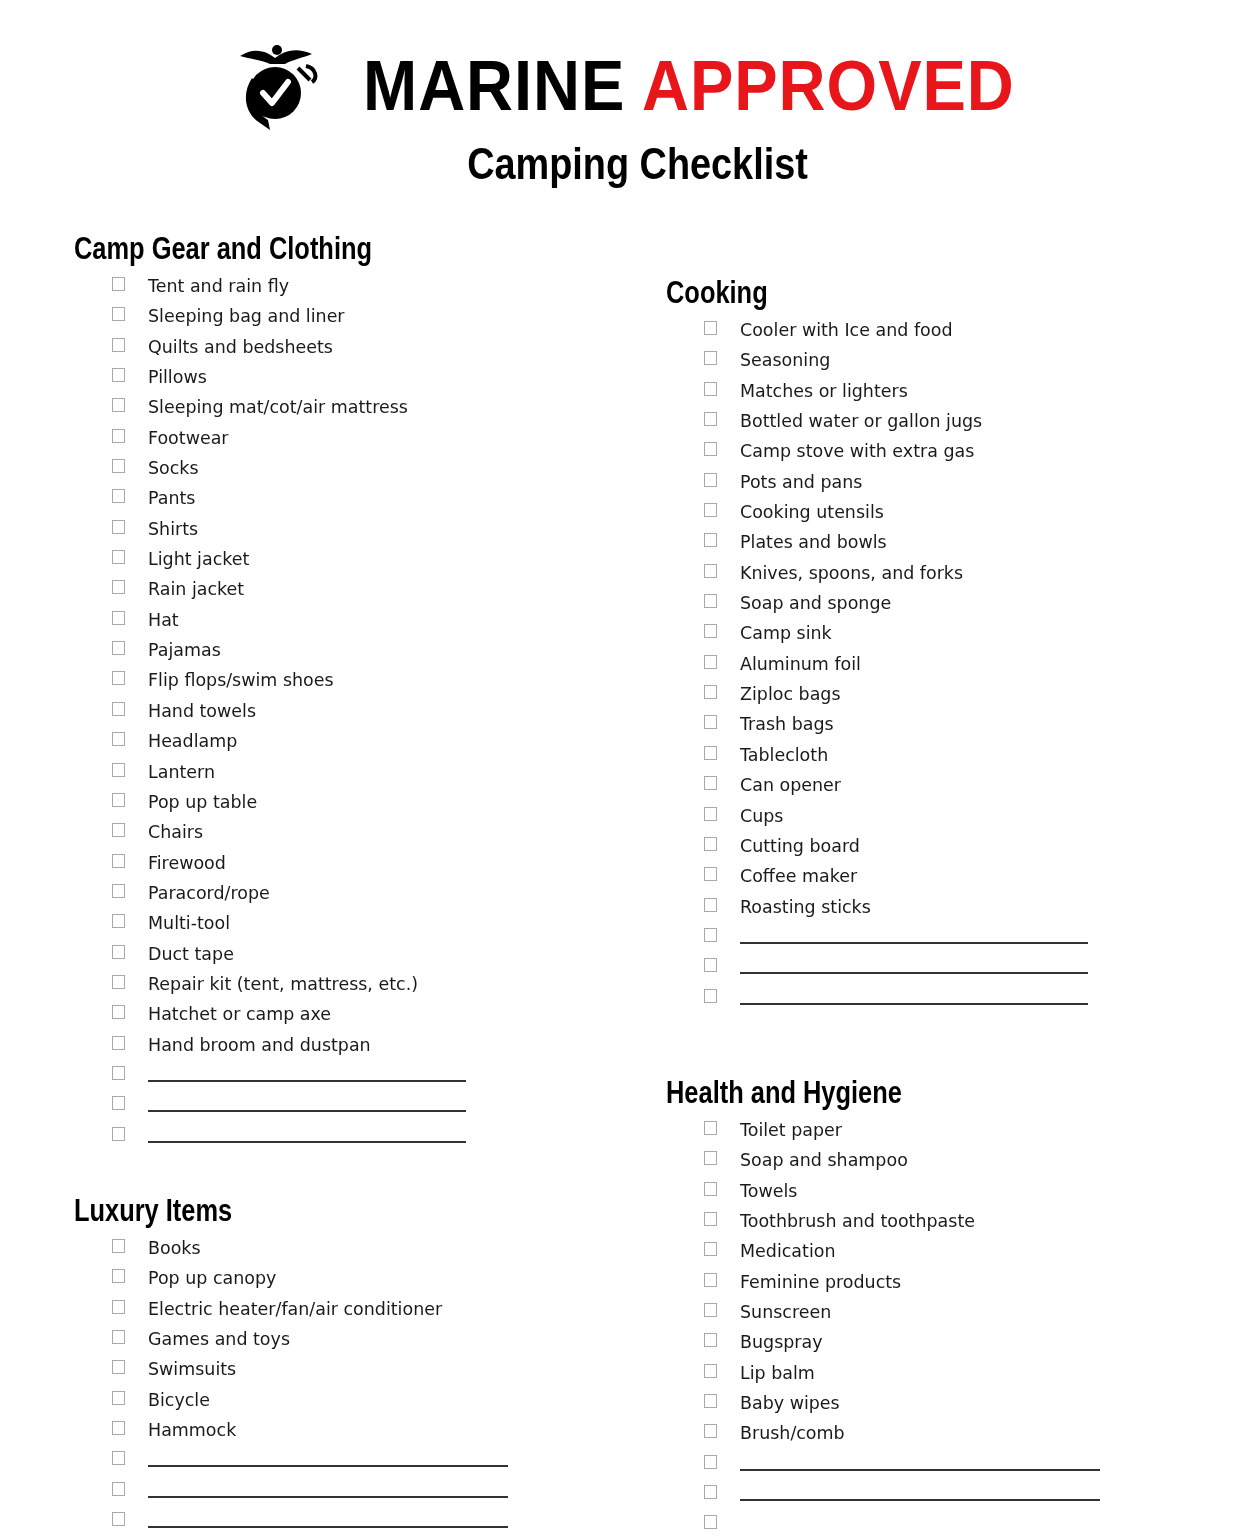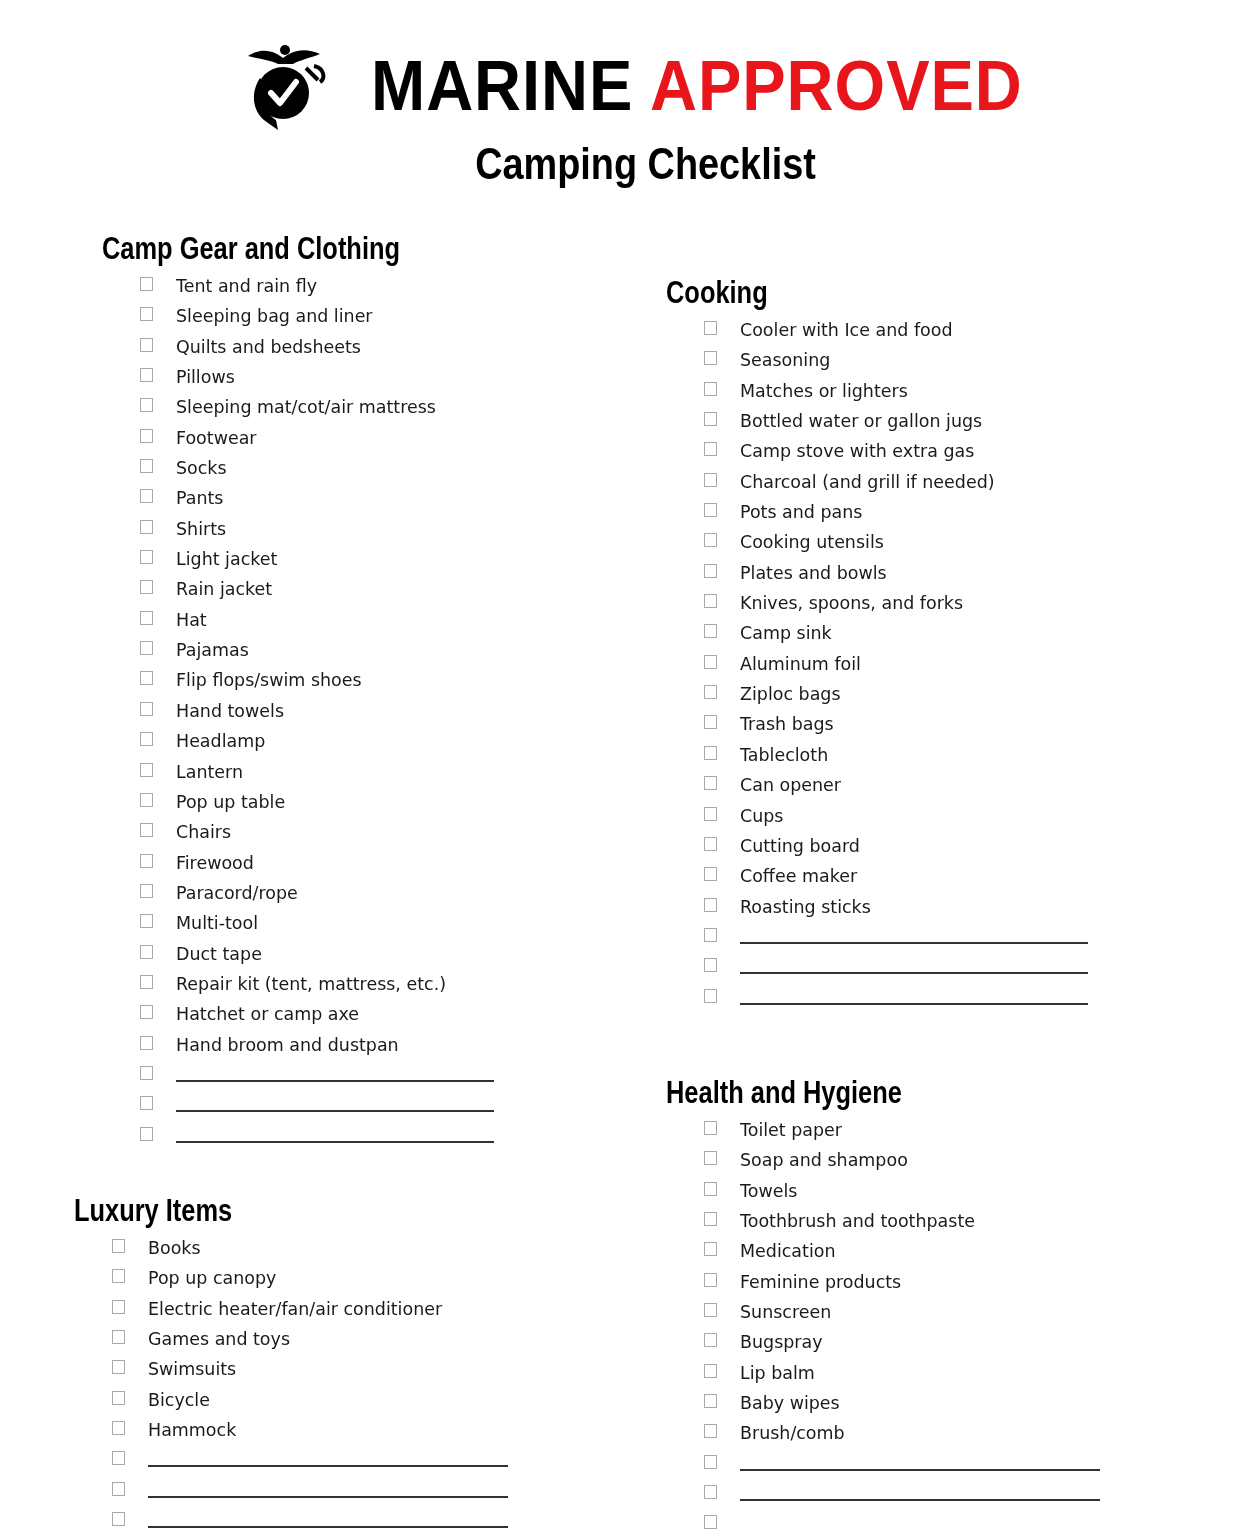--- a/index.html
+++ b/index.html
@@ -1,17 +1,17 @@
 <!DOCTYPE html>
 <html><head>
 <meta charset="utf-8">
 <style>
   html, body { margin:0; padding:0; background:#ffffff; }
   body { width:1259px; height:1536px; position:relative; overflow:hidden; font-family:"DejaVu Sans", sans-serif; color:#111; }
-  .header { position:absolute; left:16px; top:0; width:1027px; height:210px; }
+  .header { position:absolute; left:8px; top:0; width:1027px; height:210px; }
   .logo { position:absolute; left:222px; top:38px; width:95px; height:95px; }
   .brand { position:absolute; left:355px; top:46px; font-family:"Liberation Sans", sans-serif; font-weight:bold; font-size:70px; letter-spacing:1px; line-height:80px; transform:scaleX(0.93); transform-origin:left top; white-space:nowrap; }
   .brand .b1 { color:#000; }
   .brand .b2 { color:#e8151b; }
   .subtitle { position:absolute; left:0; width:1259px; top:138px; text-align:center; font-family:"Liberation Sans", sans-serif; font-weight:bold; font-size:44px; line-height:52px; transform:scaleX(0.86); color:#000; }
   .col { position:absolute; top:230px; }
   .col.left { left:74px; width:540px; }
   .col.right { left:666px; width:560px;margin-top:44px; }
   .section-title { font-family:"Liberation Sans", sans-serif; font-weight:bold; font-size:31px; line-height:38px; height:42px; color:#000; transform:scaleX(0.82); transform-origin:left center; white-space:nowrap; margin-top:0; }
   .list { list-style:none; margin:0; padding:0; }
@@ -36,21 +36,21 @@
     <path d="M22 40 C12 55 14 75 30 85 L40 92 L38 82 C28 76 24 62 28 48 Z" fill="#000"></path>
     <path d="M68 30 L80 42 M76 28 C86 30 88 40 82 44" stroke="#000" stroke-width="4" fill="none"></path>
   </svg>
   <div class="brand">
     <span class="b1">MARINE</span>
     <span class="b2">APPROVED</span>
   </div>
   <div class="subtitle">Camping Checklist</div>
 </div>
 
-<div class="col left" style="top:230px;margin-left:28px;">
+<div class="col left" style="top:230px;">
   <div class="section-title">Camp Gear and Clothing</div>
   <ul class="list" id="list-camp_gear">
       <li class="item">
         <span class="cb"></span>
         <span class="label">Tent and rain fly</span>
       </li>
       <li class="item">
         <span class="cb"></span>
         <span class="label">Sleeping bag and liner</span>
       </li>
@@ -228,37 +228,37 @@
       <li class="item">
         <span class="cb"></span>
         <span class="label">Bottled water or gallon jugs</span>
       </li>
       <li class="item">
         <span class="cb"></span>
         <span class="label">Camp stove with extra gas</span>
       </li>
       <li class="item">
         <span class="cb"></span>
-        <span class="label">Charcoal (and grill if needed)</span>
-      </li>
-      <li class="item">
-        <span class="cb"></span>
         <span class="label">Pots and pans</span>
       </li>
       <li class="item">
         <span class="cb"></span>
         <span class="label">Cooking utensils</span>
       </li>
       <li class="item">
         <span class="cb"></span>
         <span class="label">Plates and bowls</span>
       </li>
       <li class="item">
         <span class="cb"></span>
         <span class="label">Knives, spoons, and forks</span>
+      </li>
+      <li class="item">
+        <span class="cb"></span>
+        <span class="label">Soap and sponge</span>
       </li>
       <li class="item">
         <span class="cb"></span>
         <span class="label">Camp sink</span>
       </li>
       <li class="item">
         <span class="cb"></span>
         <span class="label">Aluminum foil</span>
       </li>
       <li class="item">

